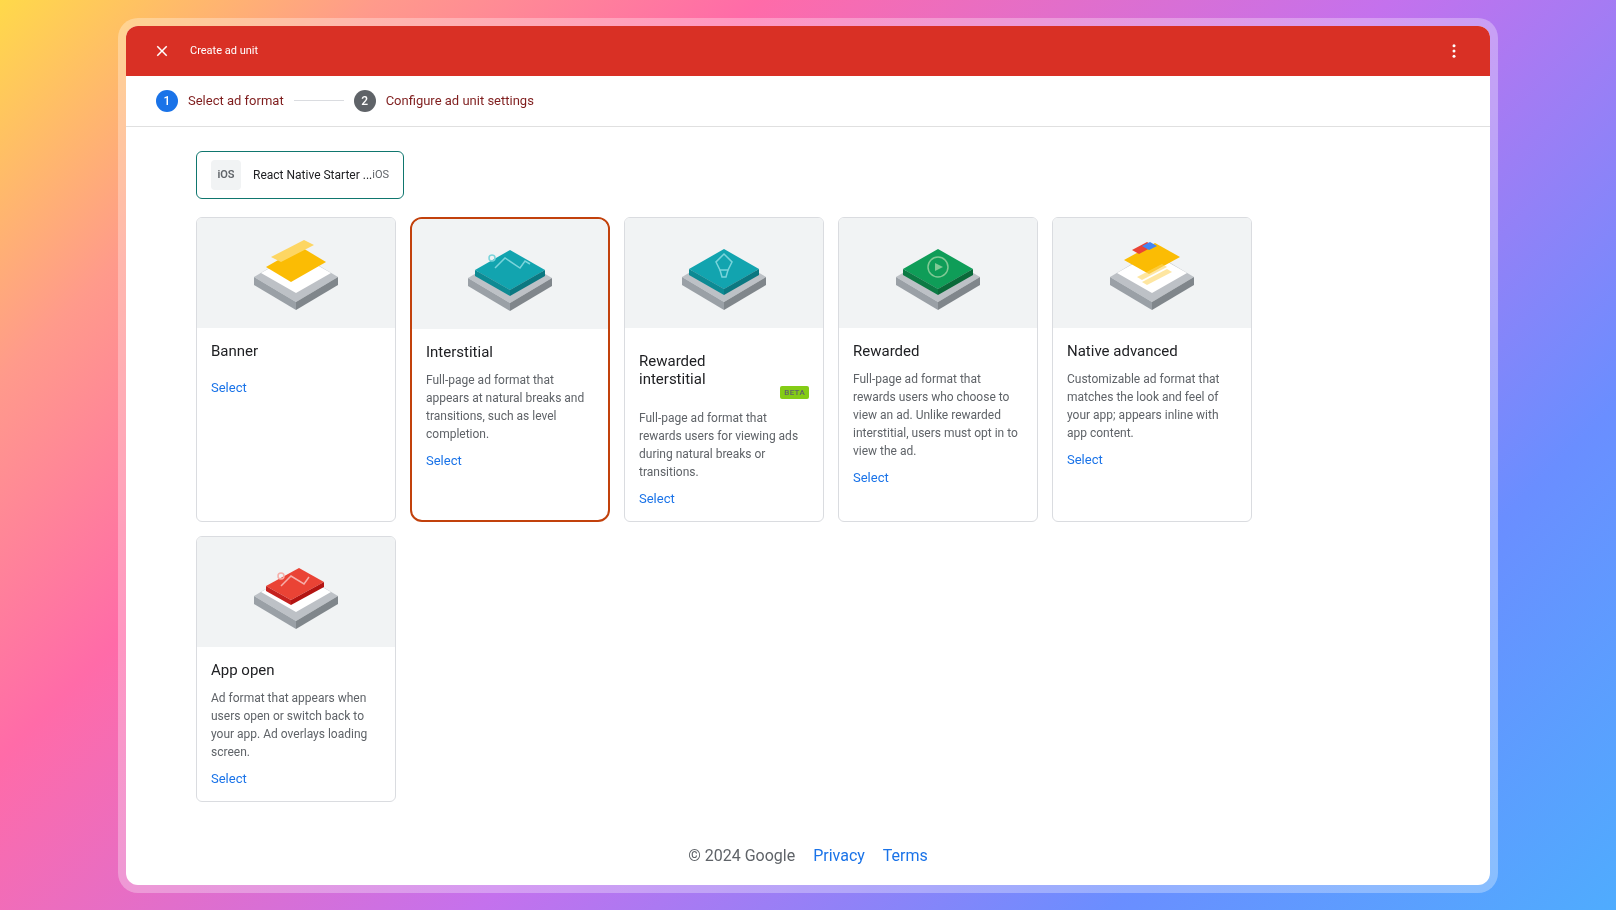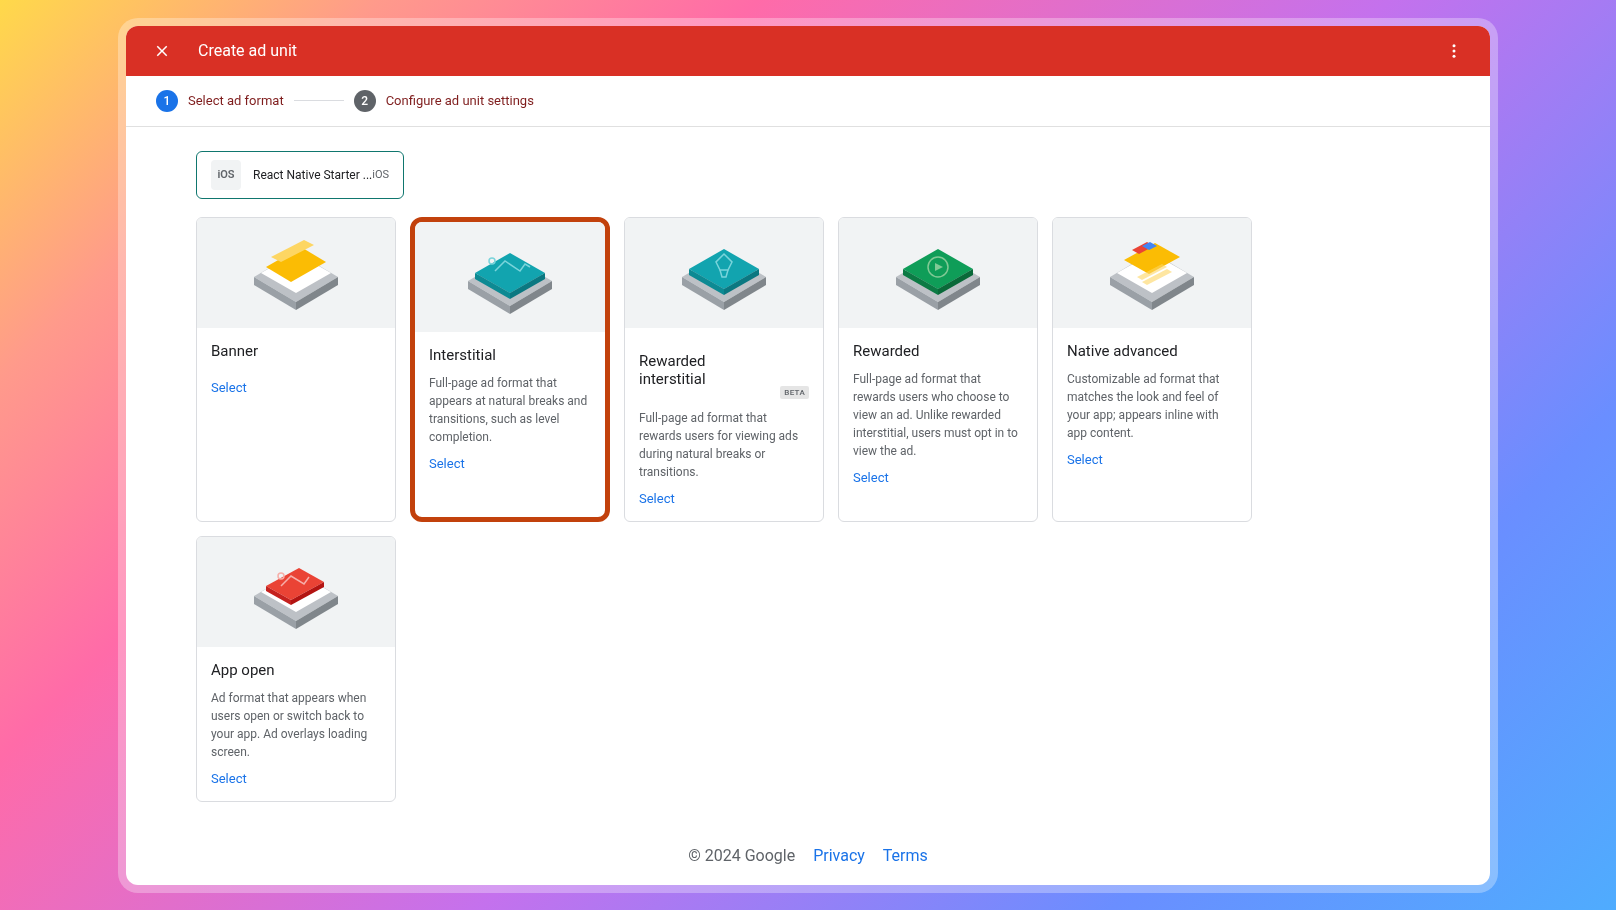--- a/index.html
+++ b/index.html
@@ -52,22 +52,22 @@
       cursor: pointer;
       border-radius: 50%;
     }
     
     .close-btn svg {
       width: 18px;
       height: 18px;
     }
     
     .header-title {
-      font-size: 16px;
-      margin-left: 16px;
+      font-size: 11px;
+      margin-left: 8px;
       font-weight: 400;
     }
     
     .more-btn {
       position: absolute;
       right: 16px;
       width: 40px;
       height: 40px;
       display: flex;
       align-items: center;
@@ -178,21 +178,21 @@
     
     .format-card {
       width: 200px;
       border: 1px solid #dadce0;
       border-radius: 6px;
       overflow: hidden;
       background: #fff;
     }
     
     .format-card.highlighted {
-      border: 5px solid #c2410c;
+      border: 2px solid #c2410c;
       border-radius: 12px;
     }
     
     .card-image {
       height: 110px;
       background: #f1f3f4;
       display: flex;
       align-items: center;
       justify-content: center;
     }
@@ -210,21 +210,21 @@
       font-size: 15px;
       color: #202124;
       margin-bottom: 10px;
       font-weight: 400;
       display: flex;
       align-items: center;
     }
     
     .beta-badge {
       font-size: 8px;
-      background: #e5e5e5;
+      background: #84cc16;
       color: #5f6368;
       padding: 2px 4px;
       border-radius: 2px;
       margin-left: 6px;
       font-weight: 500;
       letter-spacing: 0.3px;
       margin-top: 44px;
     }
     
     .card-desc {

